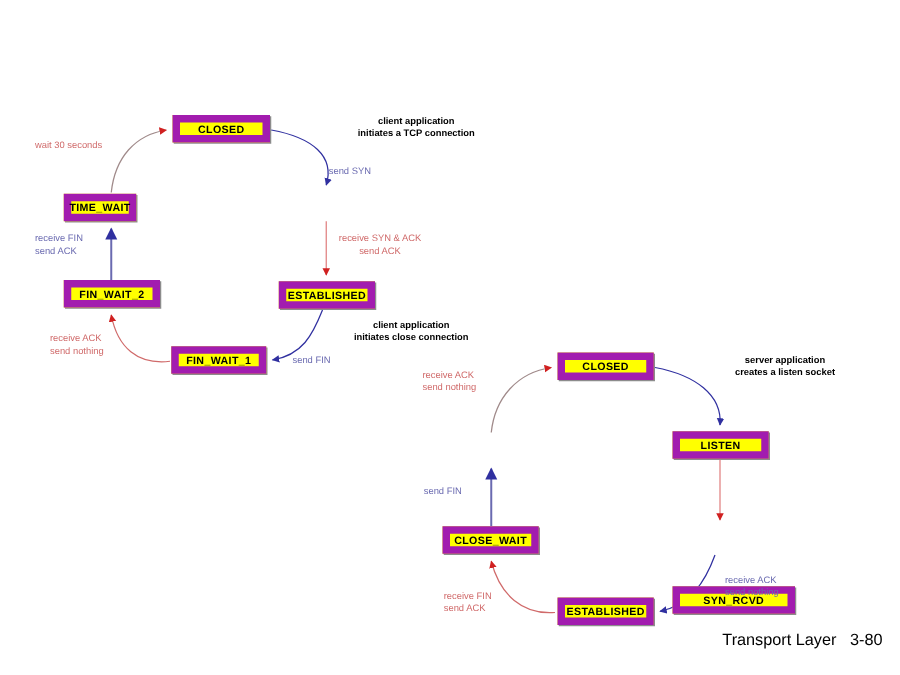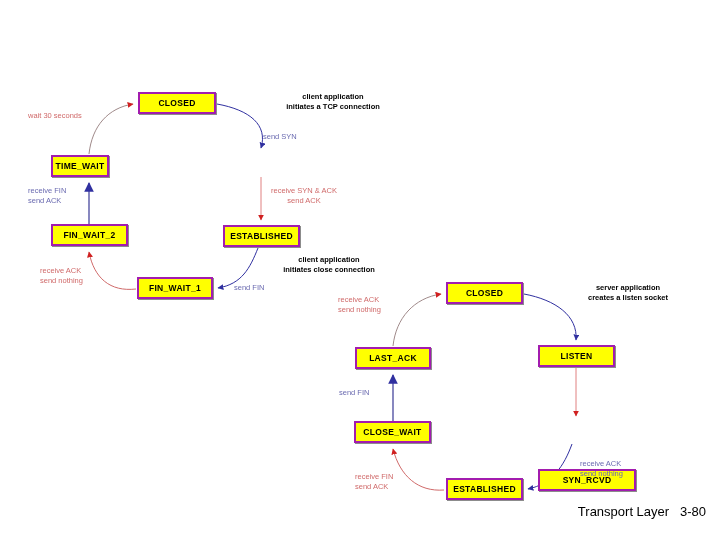--- a/index.html
+++ b/index.html
@@ -9,21 +9,21 @@
     font-family:"Liberation Sans", sans-serif;
     overflow:hidden;
     position:relative;
   }
   #stage{position:absolute;left:0;top:0;width:720px;height:540px;}
   #svg-layer{position:absolute;left:0;top:0;width:720px;height:540px;}
 
   .state-box{
     position:absolute;
     background:#ffff00;
-    border:2px solid #a21caf;
+    border:6px solid #a21caf;
     box-shadow:1px 1px 0 rgba(0,0,0,.45);
     display:flex;align-items:center;justify-content:center;
     font-size:8.5px;font-weight:bold;letter-spacing:.3px;
     color:#000;
     box-sizing:border-box;
     white-space:nowrap;
   }
   .edge-label{
     position:absolute;
     font-size:7.5px;
@@ -100,21 +100,20 @@
 send ACK</div>
   <div class="edge-label lbl-red ta-c" style="left:254px;top:186px;width:100px;">receive SYN &amp; ACK
 send ACK</div>
   <div class="edge-label lbl-red ta-l" style="left:40px;top:266px;width:82px;">receive ACK
 send nothing</div>
   <div class="edge-label lbl-black ta-c" style="left:256px;top:255px;width:146px;">client application
 initiates close connection</div>
   <div class="edge-label lbl-blue ta-l" style="left:234px;top:283px;width:60px;">send FIN</div>
 
   <div class="state-box" style="left:446px;top:282px;width:77px;height:22px;">CLOSED</div>
-  <div class="state-box" style="left:355px;top:347px;width:76px;height:22px;">LAST_ACK</div>
   <div class="state-box" style="left:538px;top:345px;width:77px;height:22px;">LISTEN</div>
   <div class="state-box" style="left:354px;top:421px;width:77px;height:22px;">CLOSE_WAIT</div>
   <div class="state-box" style="left:538px;top:421px;width:98px;height:22px;margin-top:48px;">SYN_RCVD</div>
   <div class="state-box" style="left:446px;top:478px;width:77px;height:22px;">ESTABLISHED</div>
 
   <div class="edge-label lbl-red ta-l" style="left:338px;top:295px;width:82px;">receive ACK
 send nothing</div>
   <div class="edge-label lbl-black ta-c" style="left:557px;top:283px;width:142px;">server application
 creates a listen socket</div>
   <div class="edge-label lbl-blue ta-l" style="left:339px;top:388px;width:60px;">send FIN</div>

